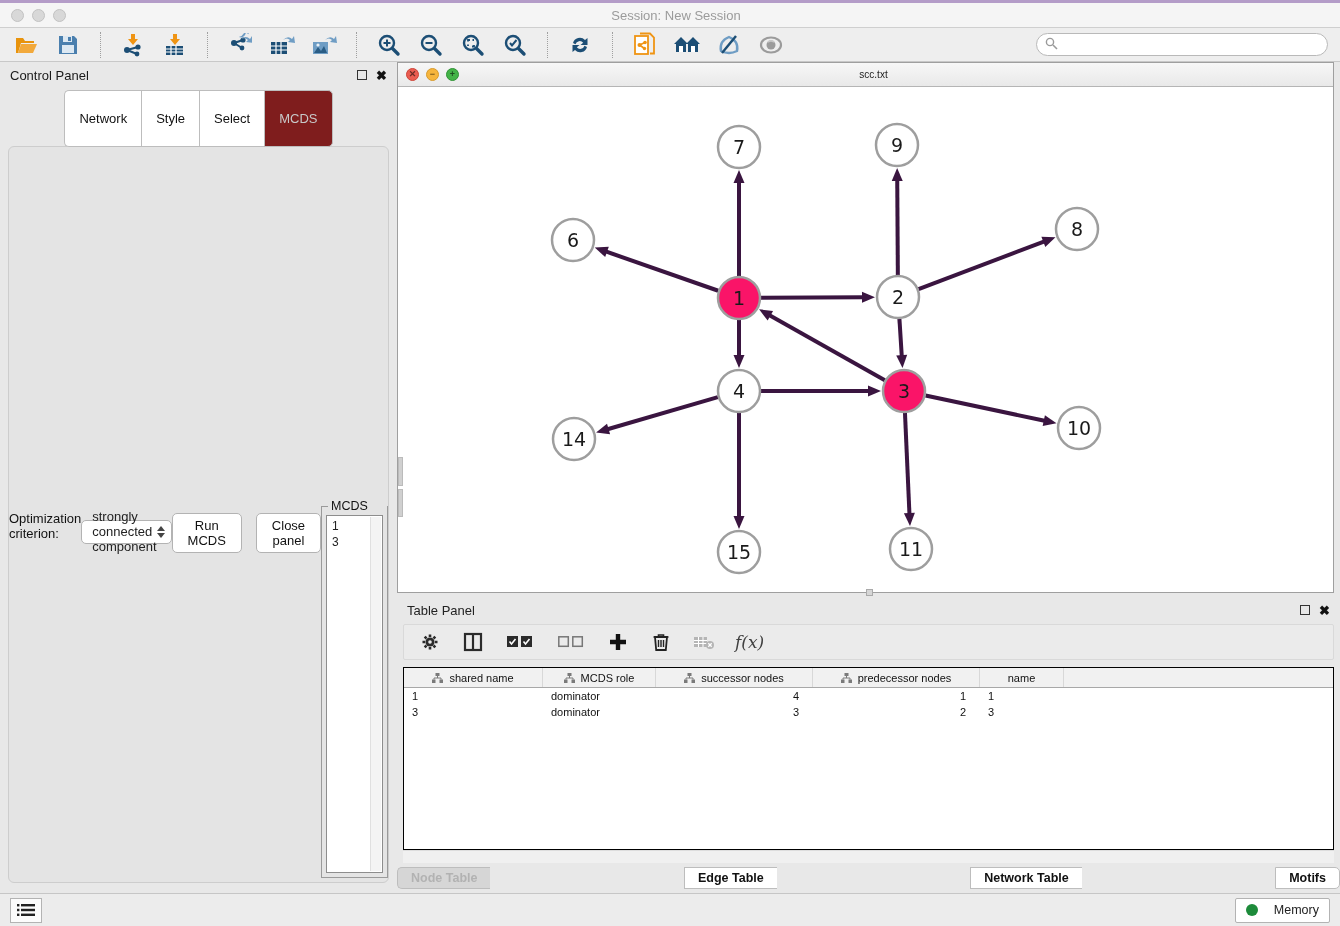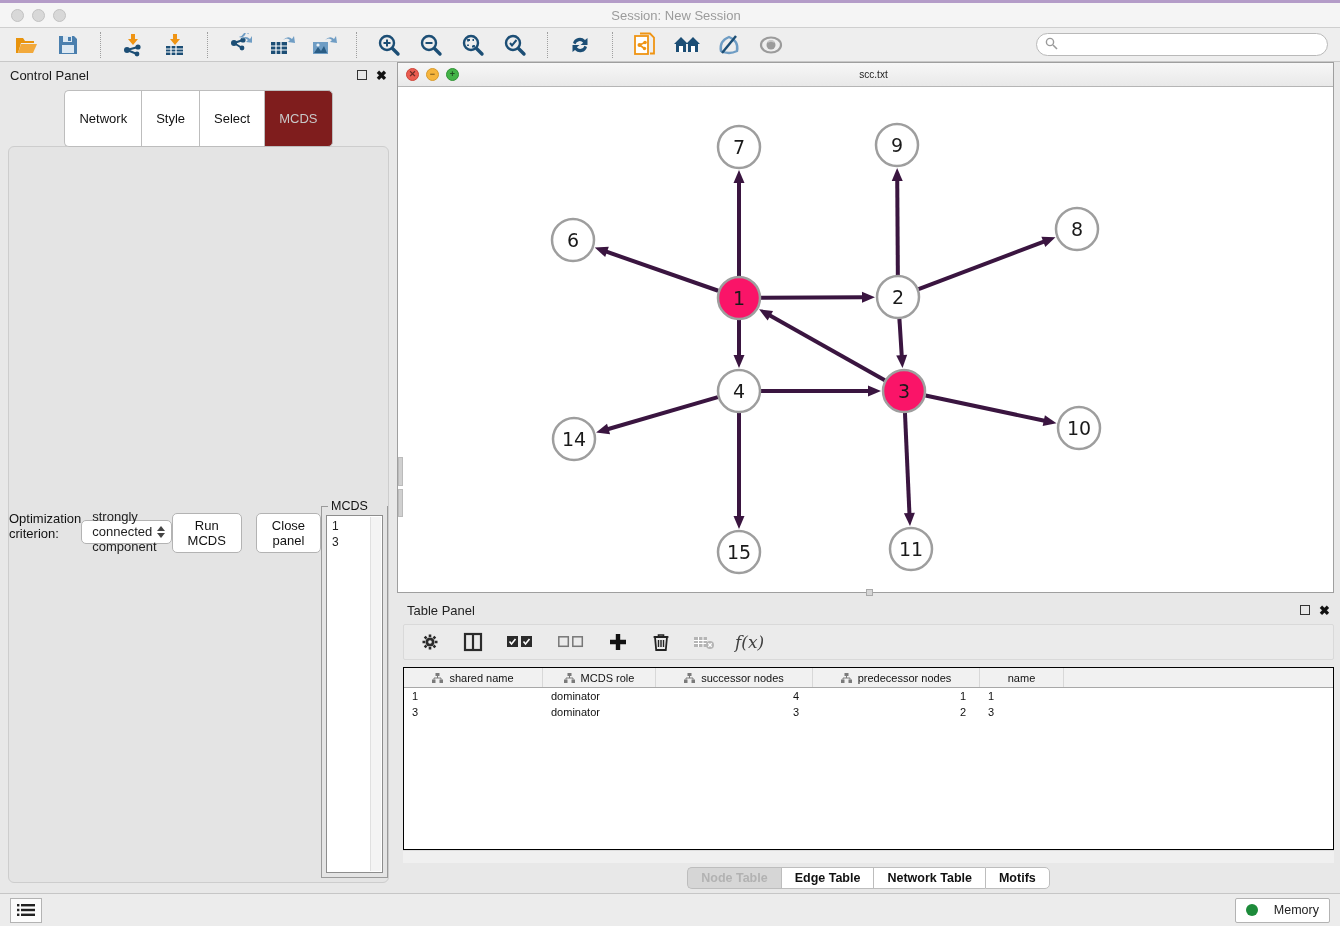--- a/index.html
+++ b/index.html
@@ -91,21 +91,21 @@
   .fx { font-family:"DejaVu Serif", serif; font-style:italic; font-size:17px; color:#404040; }
   .tp-table { flex:1; margin:7px 6px 0; background:#fff; border:1px solid #000000; overflow:hidden;
     display:flex; flex-direction:column; }
   .th-row { display:flex; background:#f1f1f1; border-bottom:1px solid #a8a8a8; height:20px; }
   .th-cell { display:flex; align-items:center; justify-content:center; gap:6px; font-size:11px; color:#111;
     border-right:1px solid #d8d8d8; height:100%; }
   .tr-row { display:flex; height:16px; font-size:11px; color:#111; }
   .td-cell { height:100%; display:flex; align-items:center; padding:0 8px; }
   .td-cell.right { justify-content:flex-end; padding-right:14px; }
   .tp-scrollstrip { height:13px; background:#f0f0f0; border-top:1px solid #ddd; margin:0 6px; }
-  .tp-tabs { height:30px; display:flex; align-items:center; justify-content:center; }
+  .tp-tabs { height:30px; display:flex; align-items:center; justify-content:space-between; }
   .tp-tabs .seg-tab { font-weight:bold; font-size:12.5px; padding:3px 13px; }
   .tp-tabs .seg-tab.selected { background:#d6d6d6; color:#b2b2b2; }
 
   
   .statusbar { height:33px; background:#ececec; border-top:1px solid #c6c6c6; display:flex;
     align-items:center; padding:0 10px; }
   .sb-left-btn { width:32px; height:25px; background:#fcfcfc; border:1px solid #b3b3b3;
     display:flex; align-items:center; justify-content:center; cursor:pointer; }
   .memory-btn { margin-left:auto; height:25px; background:#fff; border:1px solid #b3b3b3; border-radius:2px;
     display:flex; align-items:center; gap:16px; padding:0 10px; font-size:12.5px; cursor:pointer; }

